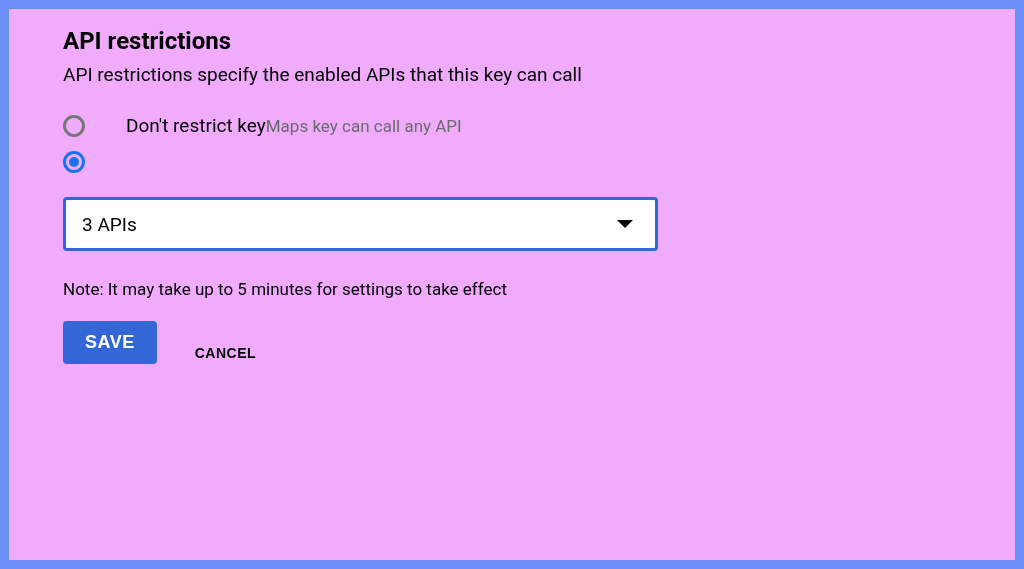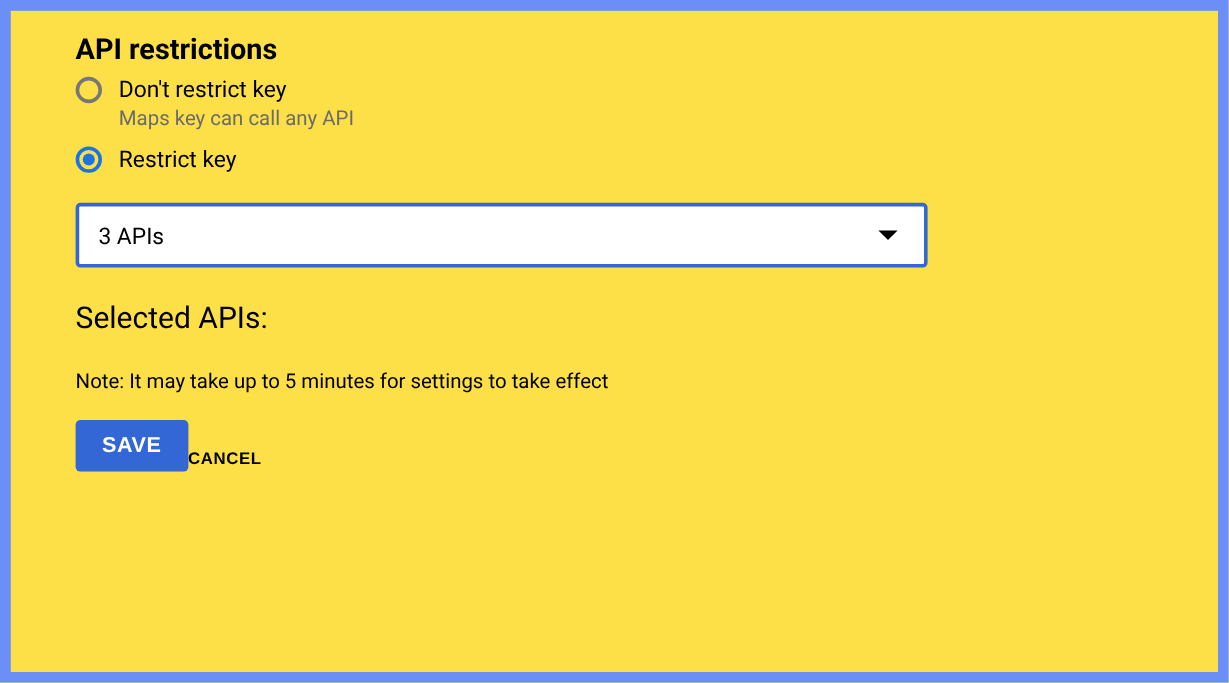--- a/index.html
+++ b/index.html
@@ -11,21 +11,21 @@
       font-family: Roboto, "Helvetica Neue", Arial, sans-serif;
       background: #fff;
       width: 1024px;
       height: 569px;
       overflow: hidden;
     }
     .outer-frame {
       width: 1024px;
       height: 569px;
       border: 9px solid #6b8ff7;
-      background: #fde047;
+      background: #f0abfc;
       padding: 18px 0 0 54px;
       position: relative;
     }
     .section-title {
       font-size: 24px;
       font-weight: 700;
       color: #000;
       margin-bottom: 8px;
     }
     .section-description {
@@ -60,34 +60,35 @@
       height: 10px;
       border-radius: 50%;
       background: #1a73e8;
       display: none;
     }
     .radio-outer.selected .radio-inner {
       display: block;
     }
     .radio-label-block {
       display: flex;
-      flex-direction: column;
+      flex-direction: row;
+      margin-left: 27px;
     }
     .radio-label {
       font-size: 19px;
       color: #000;
       line-height: 24px;
     }
     .radio-sublabel {
       font-size: 17px;
       color: #6b6b6b;
       margin-top: 2px;
     }
     .dropdown {
-      width: 710px;
+      width: 595px;
       height: 54px;
       border: 3px solid #3367d6;
       border-radius: 4px;
       display: flex;
       align-items: center;
       justify-content: space-between;
       padding: 0 22px 0 16px;
       margin-top: 24px;
       margin-bottom: 28px;
       cursor: pointer;
@@ -117,20 +118,21 @@
     }
     .note {
       font-size: 17px;
       color: #000;
       margin-top: 28px;
       margin-bottom: 22px;
     }
     .button-row {
       display: flex;
       align-items: center;
+      gap: 38px;
     }
     .save-btn {
       background: #3367d6;
       color: #fff;
       font-size: 18px;
       font-weight: 600;
       letter-spacing: 0.5px;
       border: none;
       border-radius: 4px;
       padding: 11px 22px;
@@ -146,46 +148,43 @@
       cursor: pointer;
       margin-top: 20px;
     }
   </style>
 </head>
 <body>
 
 <div class="outer-frame">
 
   <h2 class="section-title">API restrictions</h2>
+  <p class="section-description">API restrictions specify the enabled APIs that this key can call</p>
 
   <div class="radio-row">
     <span class="radio-outer">
       
     </span>
     <span class="radio-label-block">
       <span class="radio-label">Don't restrict key</span>
       <span class="radio-sublabel">Maps key can call any API</span>
     </span>
   </div>
 
   <div class="radio-row">
     <span class="radio-outer selected">
       <span class="radio-inner"></span>
     </span>
-    <span class="radio-label-block">
-      <span class="radio-label">Restrict key</span>
-    </span>
   </div>
 
   <div class="dropdown">
     <span class="dropdown-label">3 APIs</span>
     <span class="dropdown-caret"></span>
   </div>
 
-  <h3 class="selected-title">Selected APIs:</h3>
 
   <p class="note">Note: It may take up to 5 minutes for settings to take effect</p>
 
   <div class="button-row">
     <button class="save-btn">SAVE</button>
     <button class="cancel-btn">CANCEL</button>
   </div>
 
 </div>
 

